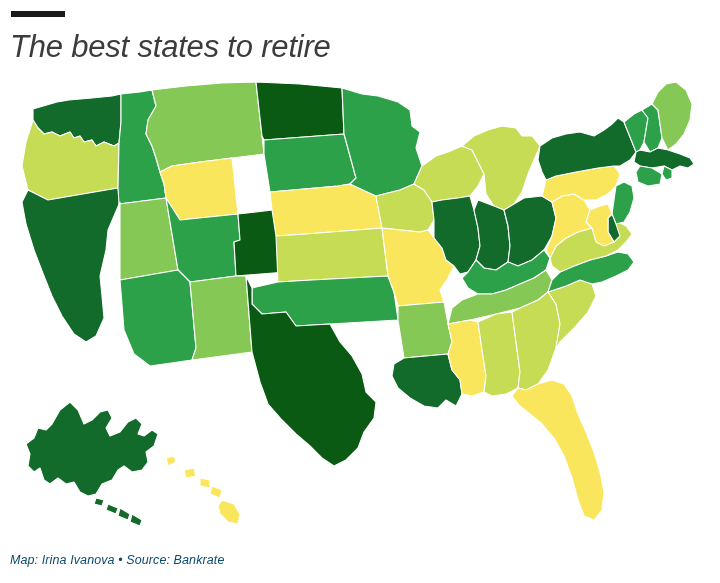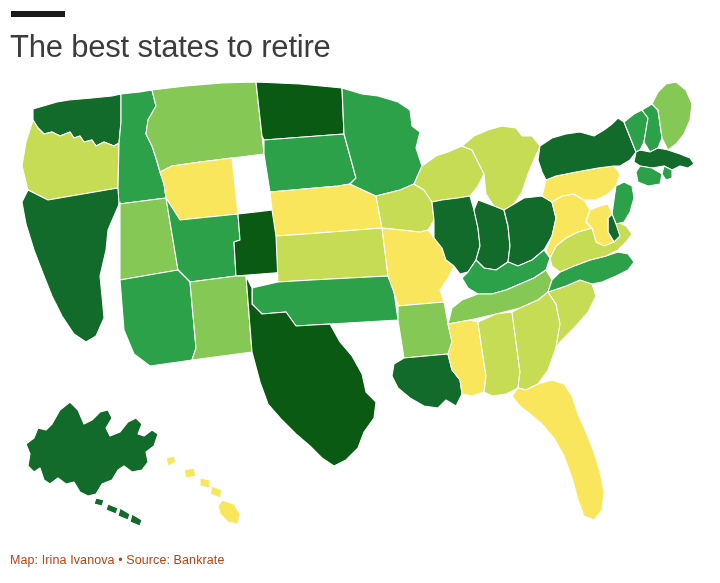--- a/index.html
+++ b/index.html
@@ -13,20 +13,21 @@
     font-family: "Liberation Sans", sans-serif;
     overflow: hidden;
     position: relative;
   }
   #page {
     width: 656px;
     height: 583px;
     background: #ffffff;
     position: relative;
     box-sizing: border-box;
+    font-style: italic;
   }
   .rule {
     position: absolute;
     left: 11px;
     top: 11px;
     width: 54px;
     height: 6px;
     background: #1a1a1a;
   }
   .title {
@@ -55,21 +56,21 @@
   .state {
     stroke: #ffffff;
     stroke-width: 1.1;
     stroke-linejoin: round;
   }
   .footer {
     position: absolute;
     left: 10px;
     top: 553px;
     font-size: 12.5px;
-    color: #c2410c;
+    color: #0c4a6e;
     letter-spacing: 0.1px;
     white-space: nowrap;
   }
 </style>
 </head>
 <body>
 
 <div id="page">
 
   <div class="rule" style="background: rgb(26, 26, 26);"></div>

